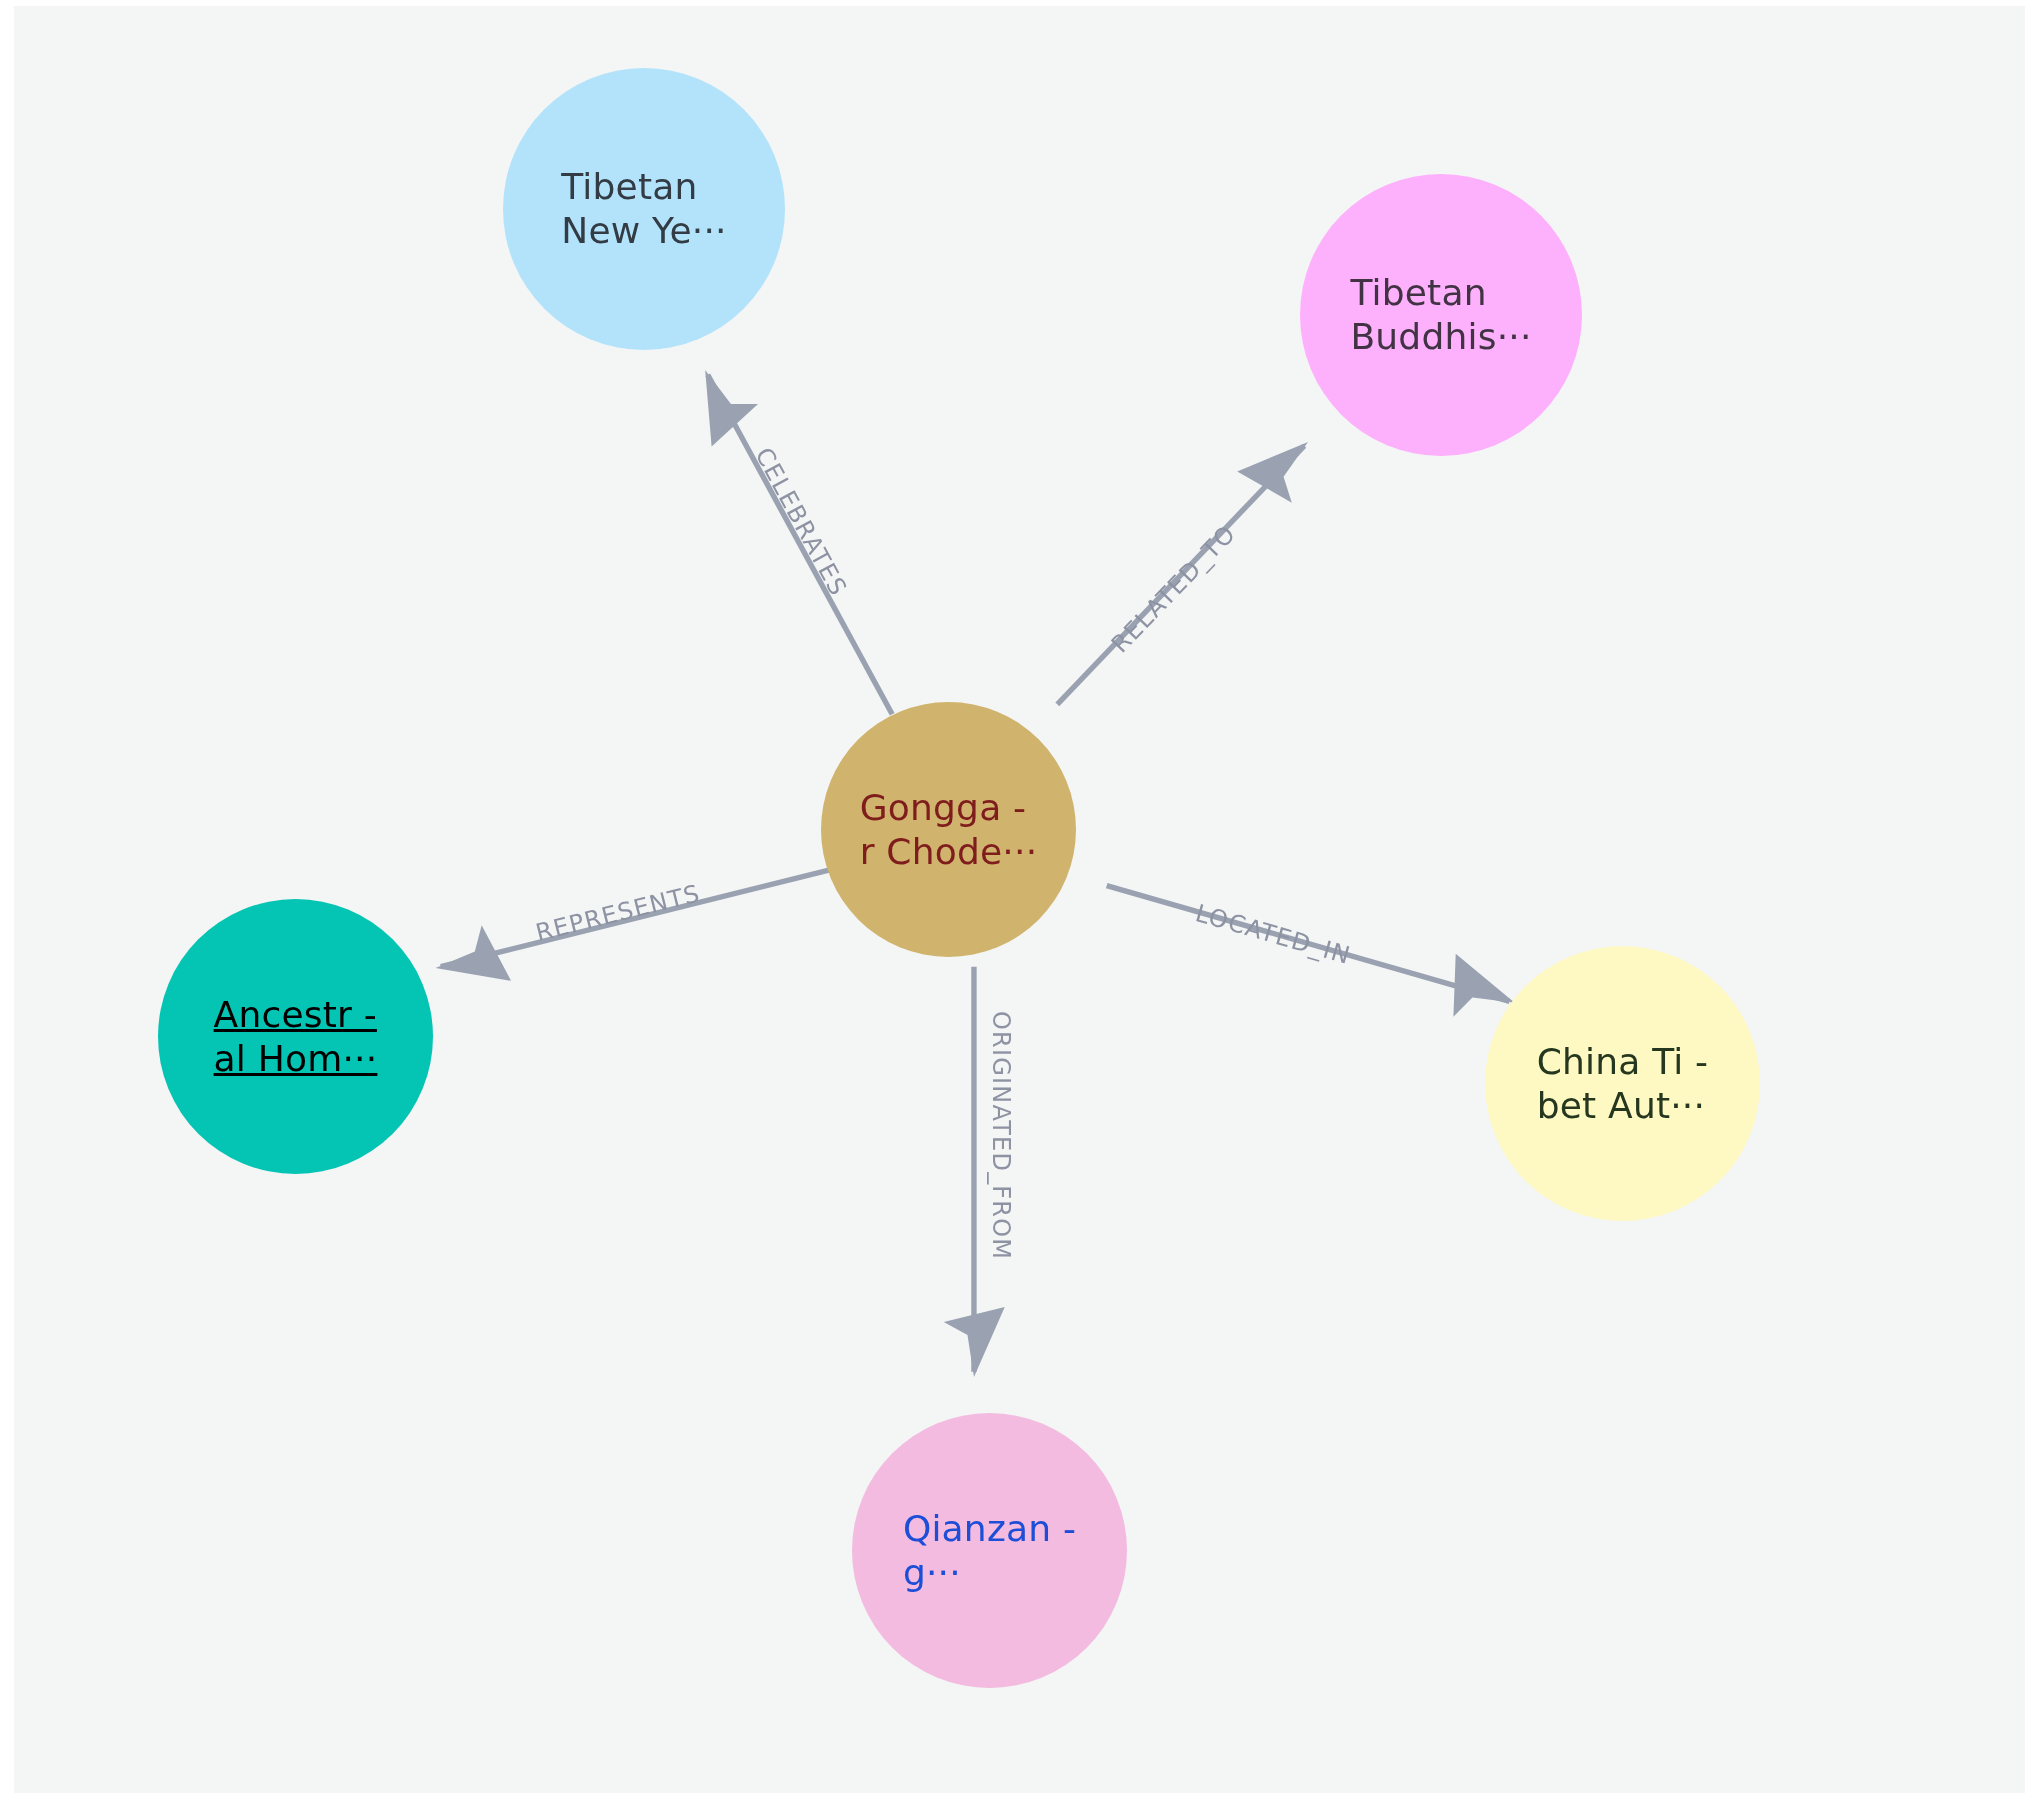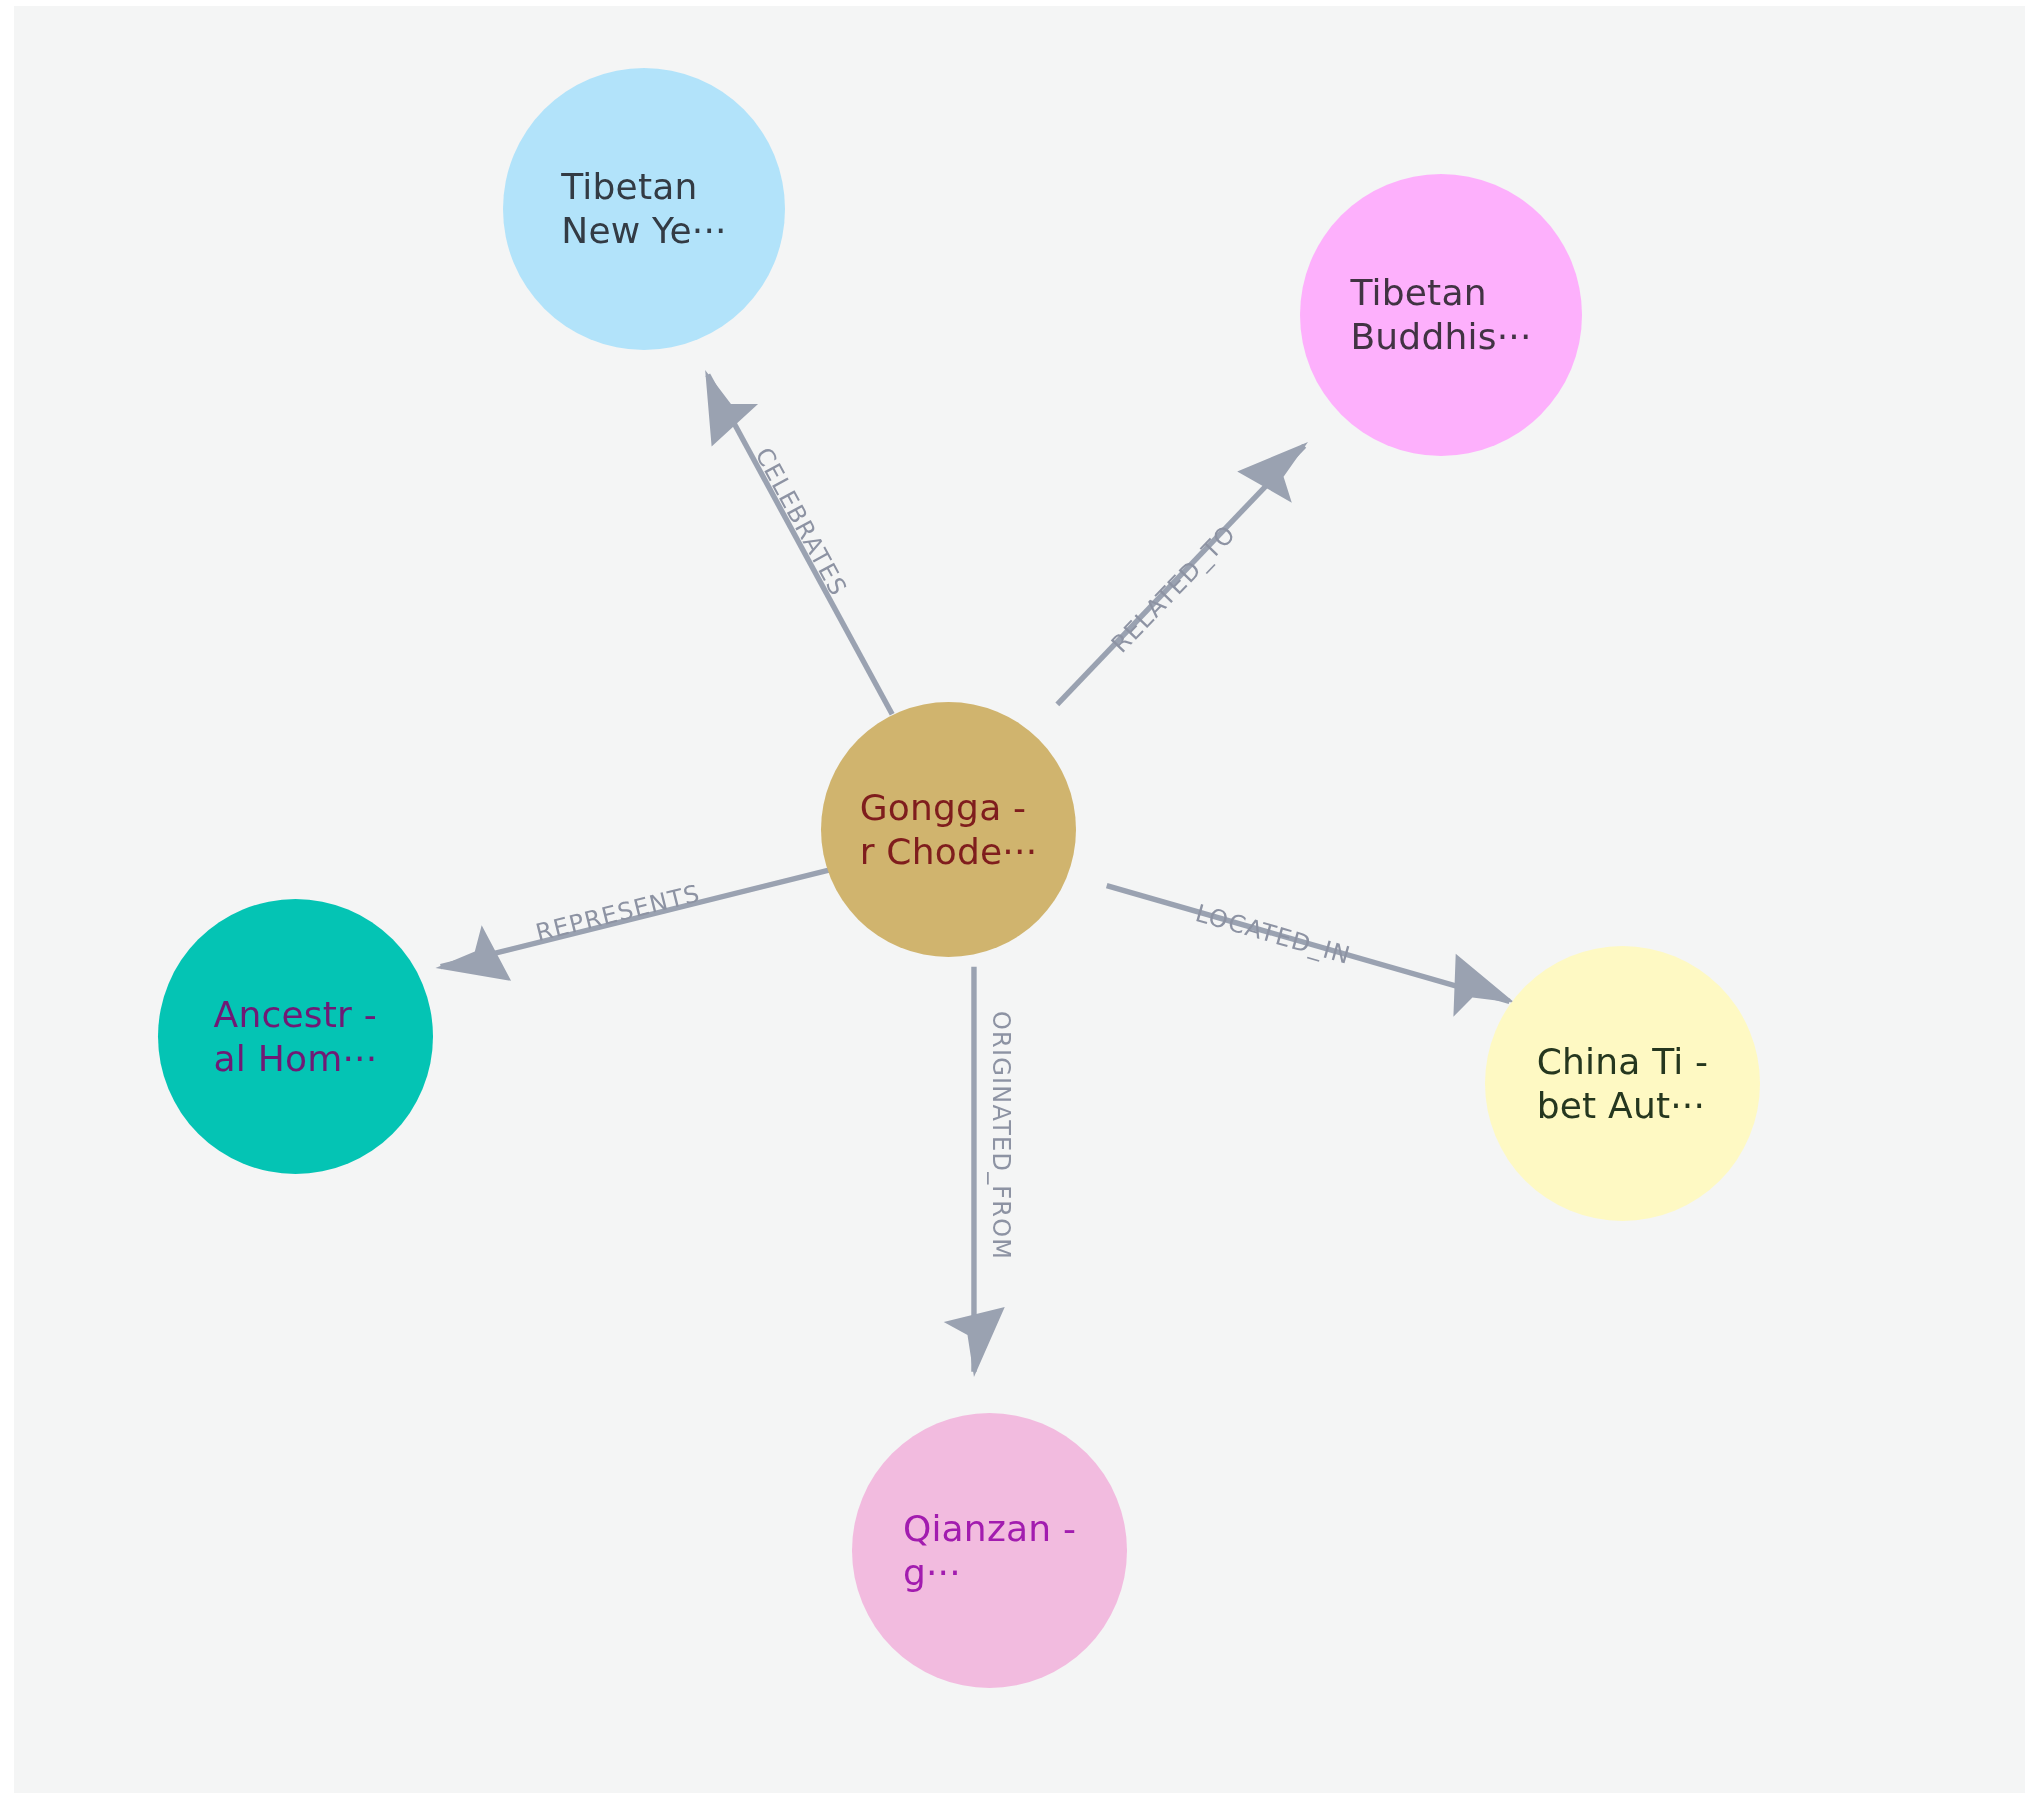--- a/index.html
+++ b/index.html
@@ -105,28 +105,28 @@
     <span class="node-label" style="color:#333b44;">Tibetan
 New Ye···</span>
   </div>
 
   <div class="node" style="left:1286px; top:168px; width:282px; height:282px; background:#fdb0fc;">
     <span class="node-label" style="color:#413343;">Tibetan
 Buddhis···</span>
   </div>
 
   <div class="node" style="left:144px; top:893px; width:275px; height:275px; background:#04c4b4;">
-    <span class="node-label" style="color:#701a75;">Ancestr -
+    <span class="node-label" style="color:#000000;text-decoration:underline;">Ancestr -
 al Hom···</span>
   </div>
 
   <div class="node" style="left:1471px; top:940px; width:275px; height:275px; background:#fef9c3;">
     <span class="node-label" style="color:#25371f;">China Ti -
 bet Aut···</span>
   </div>
 
   <div class="node" style="left:838px; top:1407px; width:275px; height:275px; background:#f2bbdf;">
-    <span class="node-label" style="color:#a21caf;">Qianzan -
+    <span class="node-label" style="color:#1d4ed8;">Qianzan -
 g···</span>
   </div>
 
 </div>
 
 
 </body></html>

